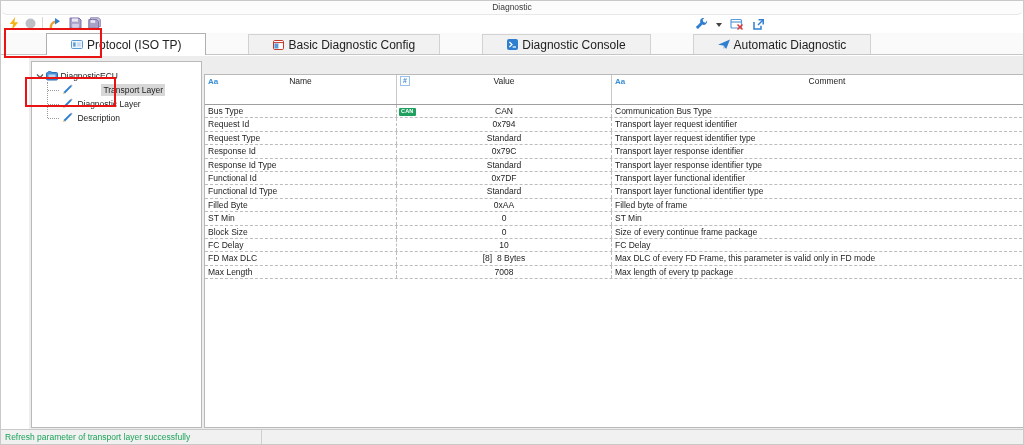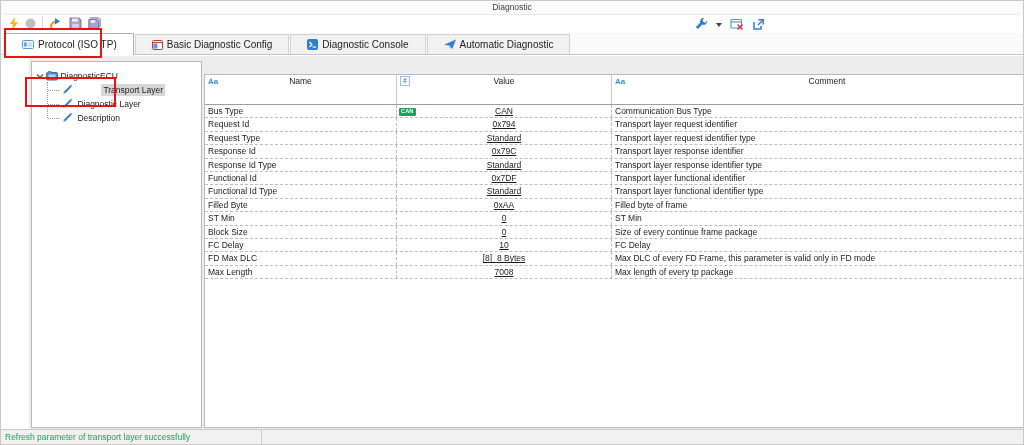--- a/index.html
+++ b/index.html
@@ -9,22 +9,22 @@
   .titlebar{position:absolute;left:0;top:0;right:0;height:13px;background:#fcfcfc;
     border-bottom:1px solid #e8e8e8;text-align:center;font-size:8.5px;color:#3a3a3a;line-height:12px;border-radius:6px;}
   
   .toolbar-left{position:absolute;left:8px;top:13px;height:18px;display:flex;gap:6px;align-items:center;}
   .toolbar-right{position:absolute;left:694px;top:17px;display:flex;gap:8px;align-items:center;}
   .tbtn{display:inline-flex;align-items:center;justify-content:center;cursor:default;}
   .tool-sep{width:1px;height:13px;background:#d8d8d8;}
   
   .tabbar{position:absolute;left:0;top:32px;right:0;height:22px;border-bottom:1px solid #c6c6c6;
     display:flex;align-items:flex-end;padding-left:4px;background:#fafafa;box-sizing:border-box;}
-  .tab{display:flex;align-items:center;gap:4px;height:20px;padding:0 16px;font-size:10px;color:#222;
-    border:1px solid #d2d2d2;border-bottom:none;background:#f1f1f1;margin-right:1px;box-sizing:border-box;}
+  .tab{display:flex;align-items:center;gap:4px;height:20px;padding:0 24px;font-size:12px;color:#222;
+    border:1px solid #d2d2d2;border-bottom:none;background:#f1f1f1;margin-right:1px;box-sizing:border-box;margin-left:41px;}
   .tab.active{background:#fff;border-color:#b0b0b0;height:22px;margin-bottom:-1px;}
   .icon{display:inline-flex;align-items:center;justify-content:center;}
   
   .content{position:absolute;left:0;top:55px;right:0;height:373px;background:#ededee;margin-left:28px;}
   .tree-panel{position:absolute;left:2px;top:5px;width:171px;height:367px;background:#fff;
     border:1px solid #b9b9b9;box-sizing:border-box;}
   .tree-row{position:absolute;height:13px;display:flex;align-items:center;font-size:8.5px;color:#222;white-space:nowrap;}
   .tree-label{padding:0 2px;line-height:12px;}
   .tree-label.selected{background:#d7d7d7;}
   .tree-vline{position:absolute;left:15px;top:20px;height:36px;width:0;border-left:1px dotted #9a9a9a;}
@@ -39,21 +39,21 @@
   .aa{color:#3a8fd9;font-weight:bold;font-size:8px;line-height:11px;}
   .numbox{display:inline-block;width:8px;height:8px;border:1px solid #9cc0ea;color:#3a8fd9;
     font-size:7px;line-height:8px;text-align:center;background:#fdfdfd;font-weight:bold;}
   .w-name{width:192px;}
   .w-value{width:215px;}
   .w-comment{flex:1;border-right:none;}
   .trow{display:flex;height:13.4px;border-bottom:1px dashed #bcbcbc;box-sizing:border-box;}
   .cell{font-size:8.5px;line-height:12px;color:#1c1c1c;overflow:hidden;white-space:nowrap;
     box-sizing:border-box;border-right:1px dashed #bcbcbc;}
   .c-name{width:192px;padding-left:3px;}
-  .c-value{width:215px;text-align:center;position:relative;white-space:pre;text-decoration:underline;}
+  .c-value{width:215px;text-align:center;position:relative;white-space:pre;}
   .c-comment{flex:1;padding-left:3px;border-right:none;}
   .trow.selected{background:#0a78d4;border-bottom:1px solid #0a78d4;}
   .trow.selected .c-name,.trow.selected .c-comment{color:#fff;border-right-color:#9cc4e8;}
   .trow.selected .c-value{background:#fff;color:#1c1c1c;}
   .badge{position:absolute;left:2px;top:3px;background:#1fa05e;color:#fff;font-size:5.5px;
     font-weight:bold;padding:0 2px;border-radius:1px;line-height:7.5px;letter-spacing:.2px;}
   
   .statusbar{position:absolute;left:0;top:428px;right:0;height:17px;background:#f1f1f1;
     border-top:1px solid #c9c9c9;box-sizing:border-box;}
   .status-msg{position:absolute;left:4px;top:2px;font-size:8.5px;color:#1ca35a;}

